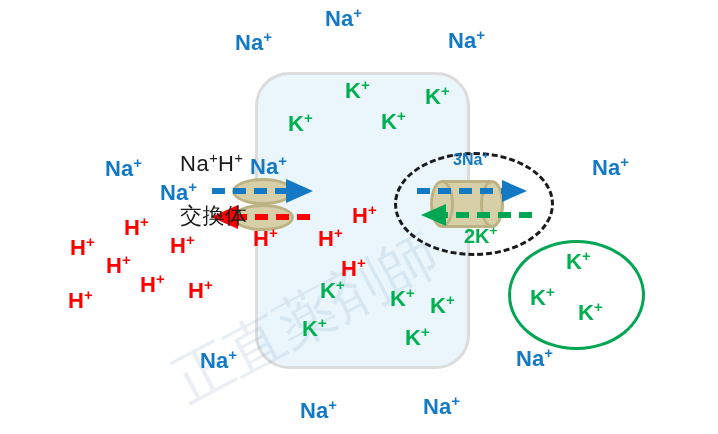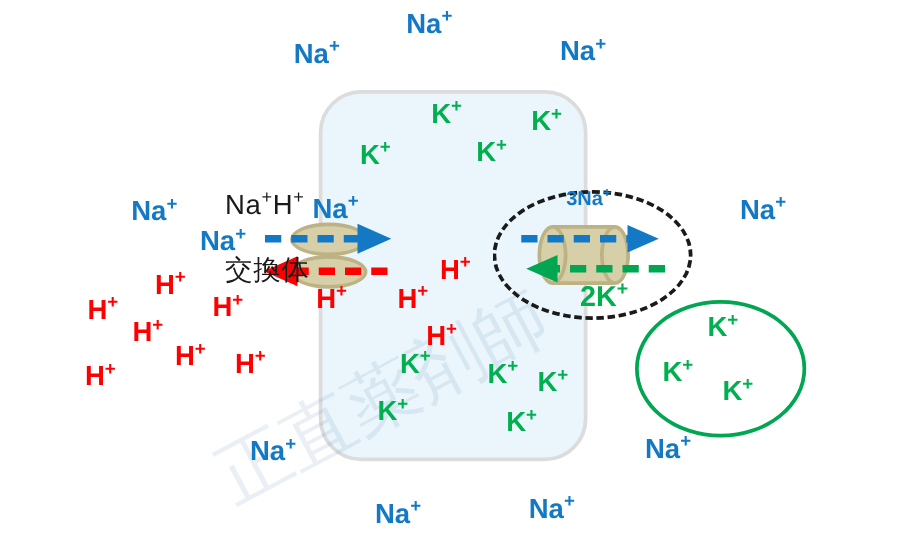--- a/index.html
+++ b/index.html
@@ -174,21 +174,21 @@
     <div>
       <span>Na</span><sup>+</sup><span>H</span><sup>+</sup>
     </div>
     <div>交換体</div>
   </div>
 
 
   <div class="ion ion-na" style="left:453px; top:152px; font-size:16px;">
     <span>3Na</span><sup>+</sup>
   </div>
-  <div class="ion ion-k" style="left:464px; top:226px; font-size:23px;">
+  <div class="ion ion-k" style="left:464px; top:226px; font-size:20px;">
     <span>2K</span><sup>+</sup>
   </div>
 
   <div id="ion-layer">
       <div class="ion ion-na" style="left: 325px; top: 8px; font-size: 22px;"><span>Na</span><sup>+</sup></div>
       <div class="ion ion-na" style="left: 235px; top: 32px; font-size: 22px;"><span>Na</span><sup>+</sup></div>
       <div class="ion ion-na" style="left: 448px; top: 30px; font-size: 22px;"><span>Na</span><sup>+</sup></div>
       <div class="ion ion-na" style="left: 105px; top: 158px; font-size: 22px;"><span>Na</span><sup>+</sup></div>
       <div class="ion ion-na" style="left: 160px; top: 182px; font-size: 22px;"><span>Na</span><sup>+</sup></div>
       <div class="ion ion-na" style="left: 592px; top: 157px; font-size: 22px;"><span>Na</span><sup>+</sup></div>

